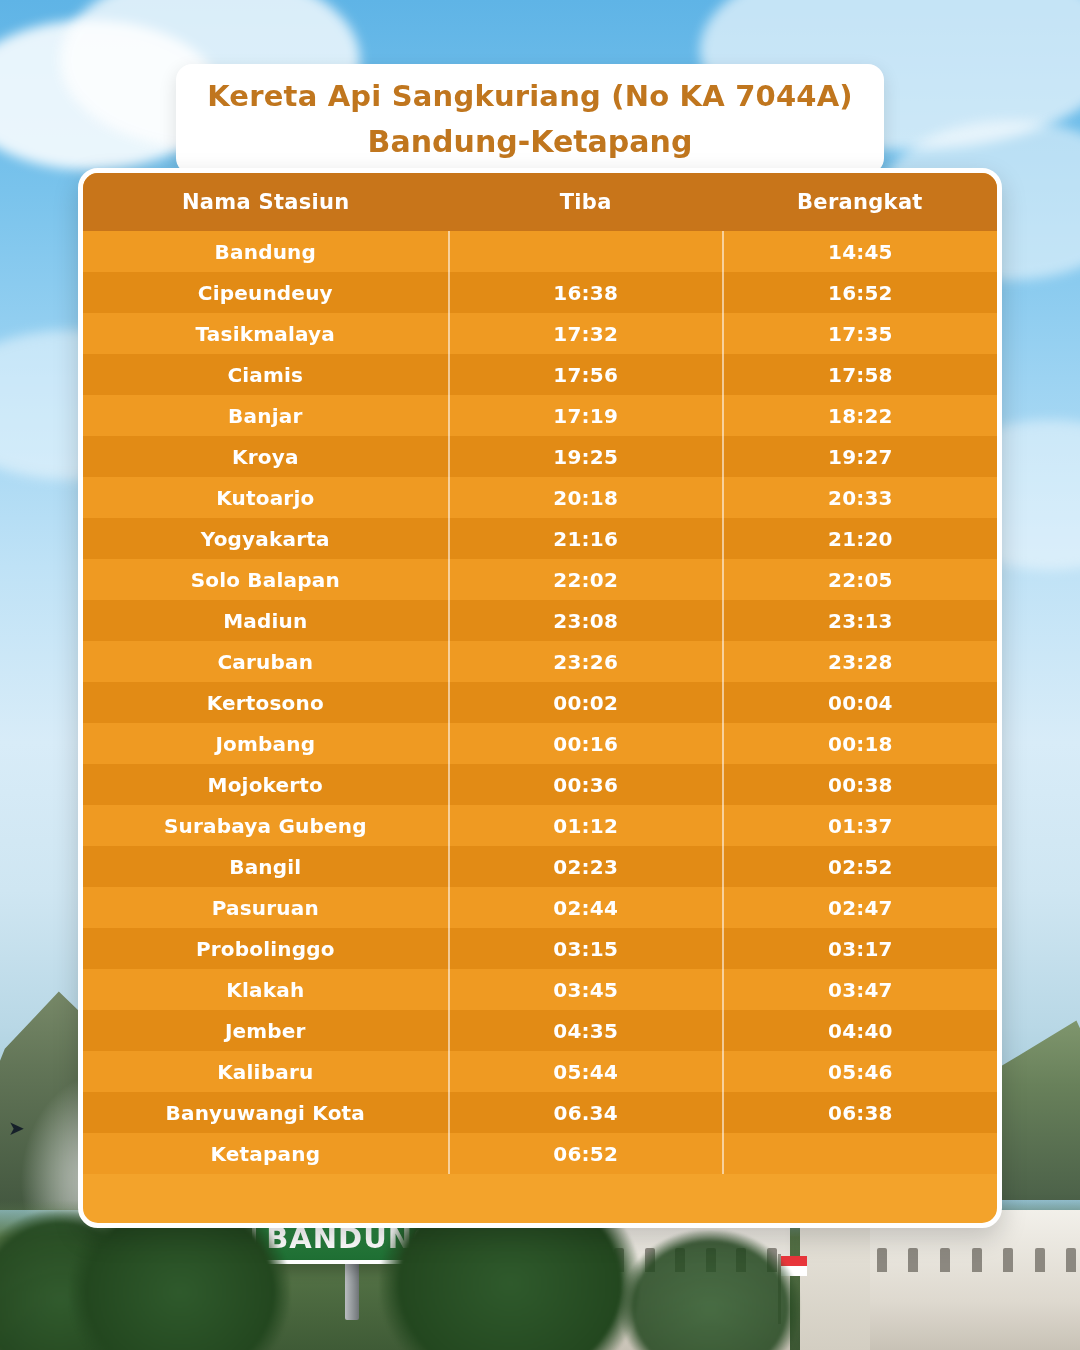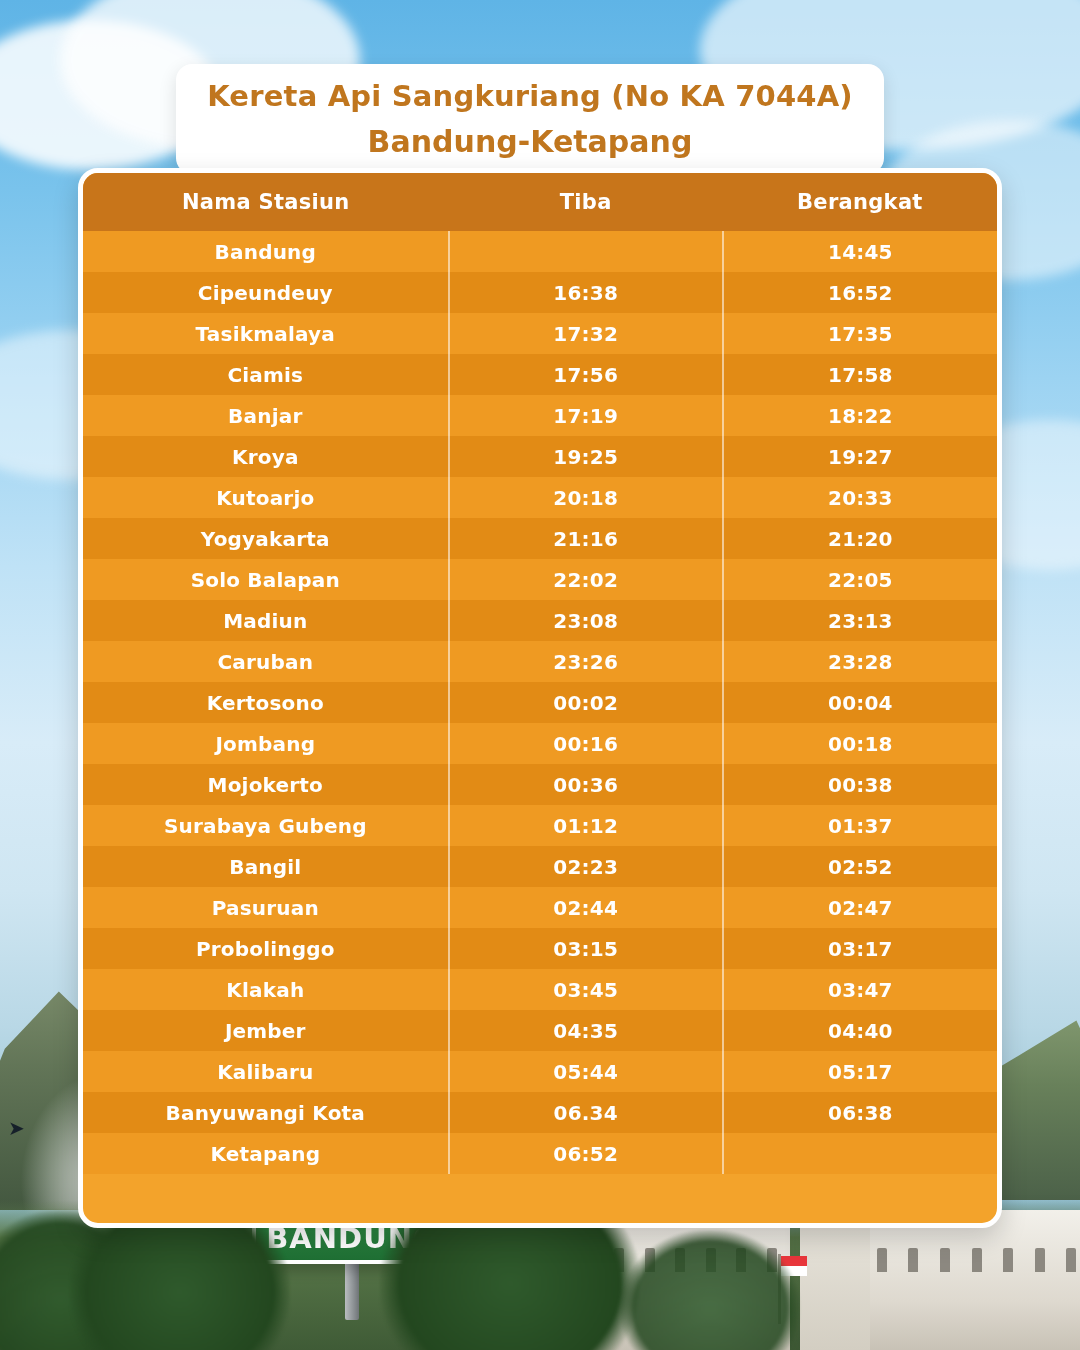--- a/index.html
+++ b/index.html
@@ -358,21 +358,21 @@
             <td class="t-dep">03:47</td>
           </tr>
           <tr>
             <td class="t-name">Jember</td>
             <td class="t-arr">04:35</td>
             <td class="t-dep">04:40</td>
           </tr>
           <tr>
             <td class="t-name">Kalibaru</td>
             <td class="t-arr">05:44</td>
-            <td class="t-dep">05:17</td>
+            <td class="t-dep">05:46</td>
           </tr>
           <tr>
             <td class="t-name">Banyuwangi Kota</td>
             <td class="t-arr">06.34</td>
             <td class="t-dep">06:38</td>
           </tr>
           <tr>
             <td class="t-name">Ketapang</td>
             <td class="t-arr">06:52</td>
             <td class="t-dep"></td>

